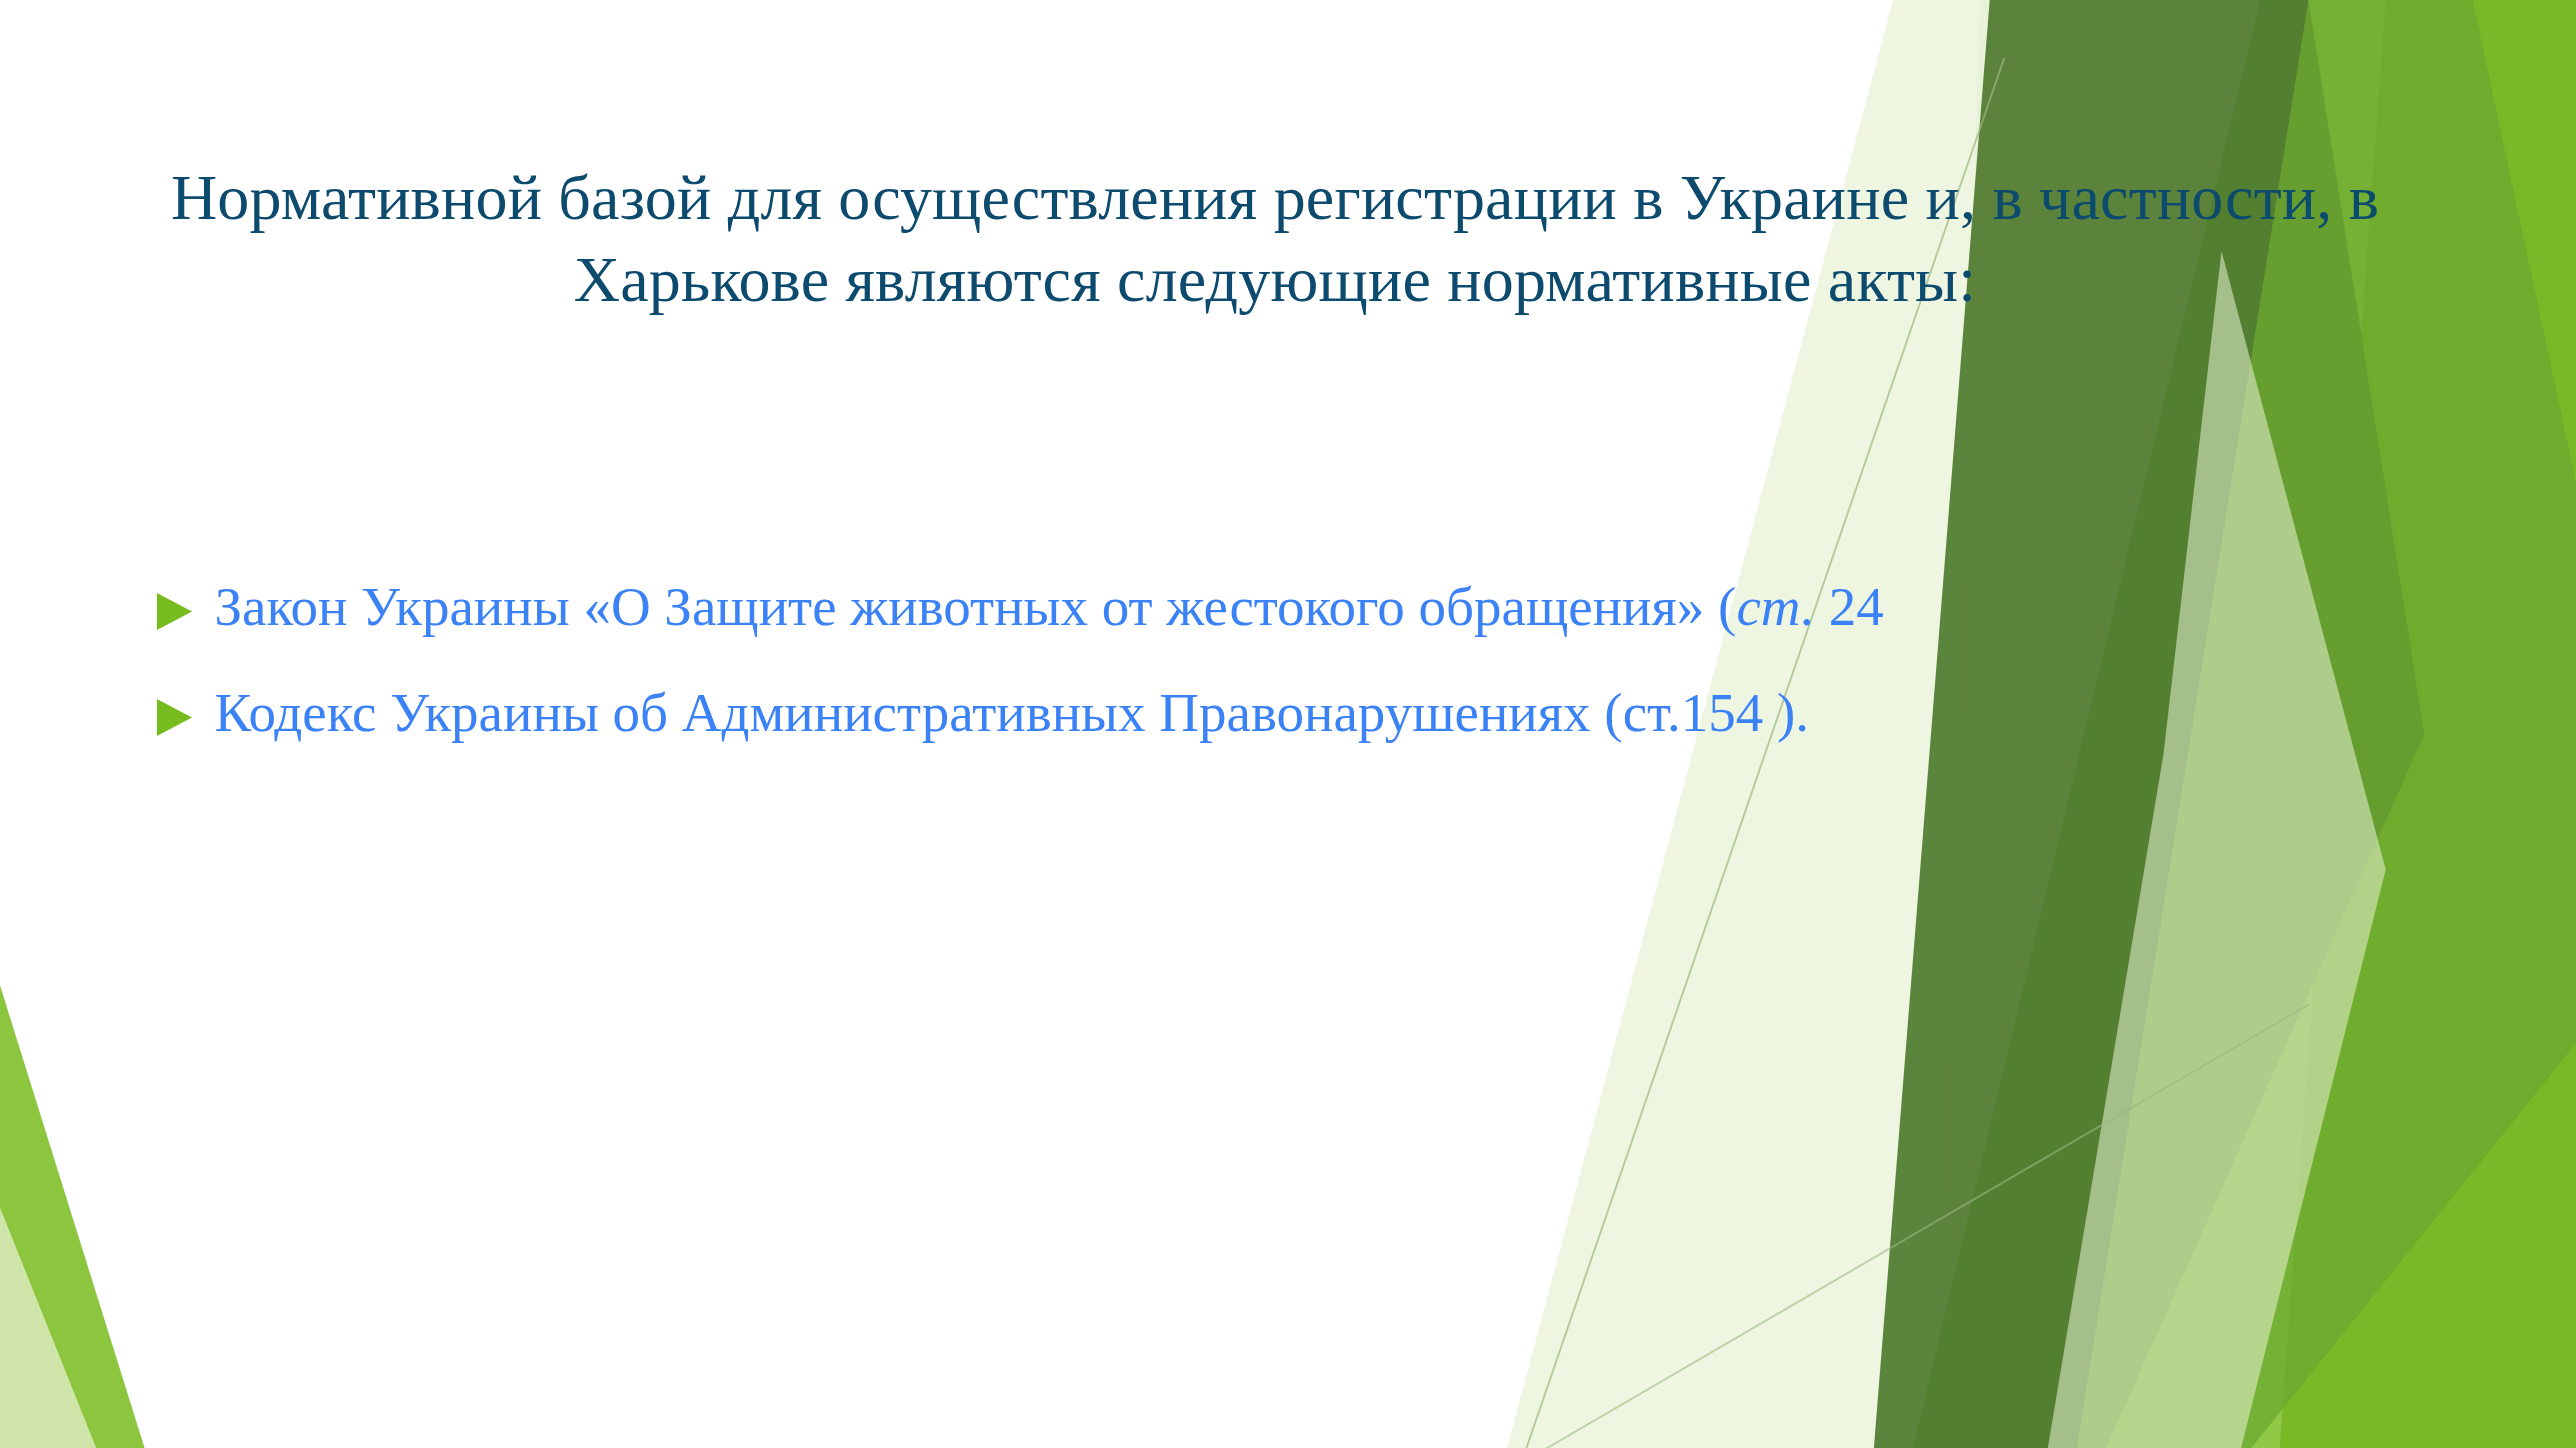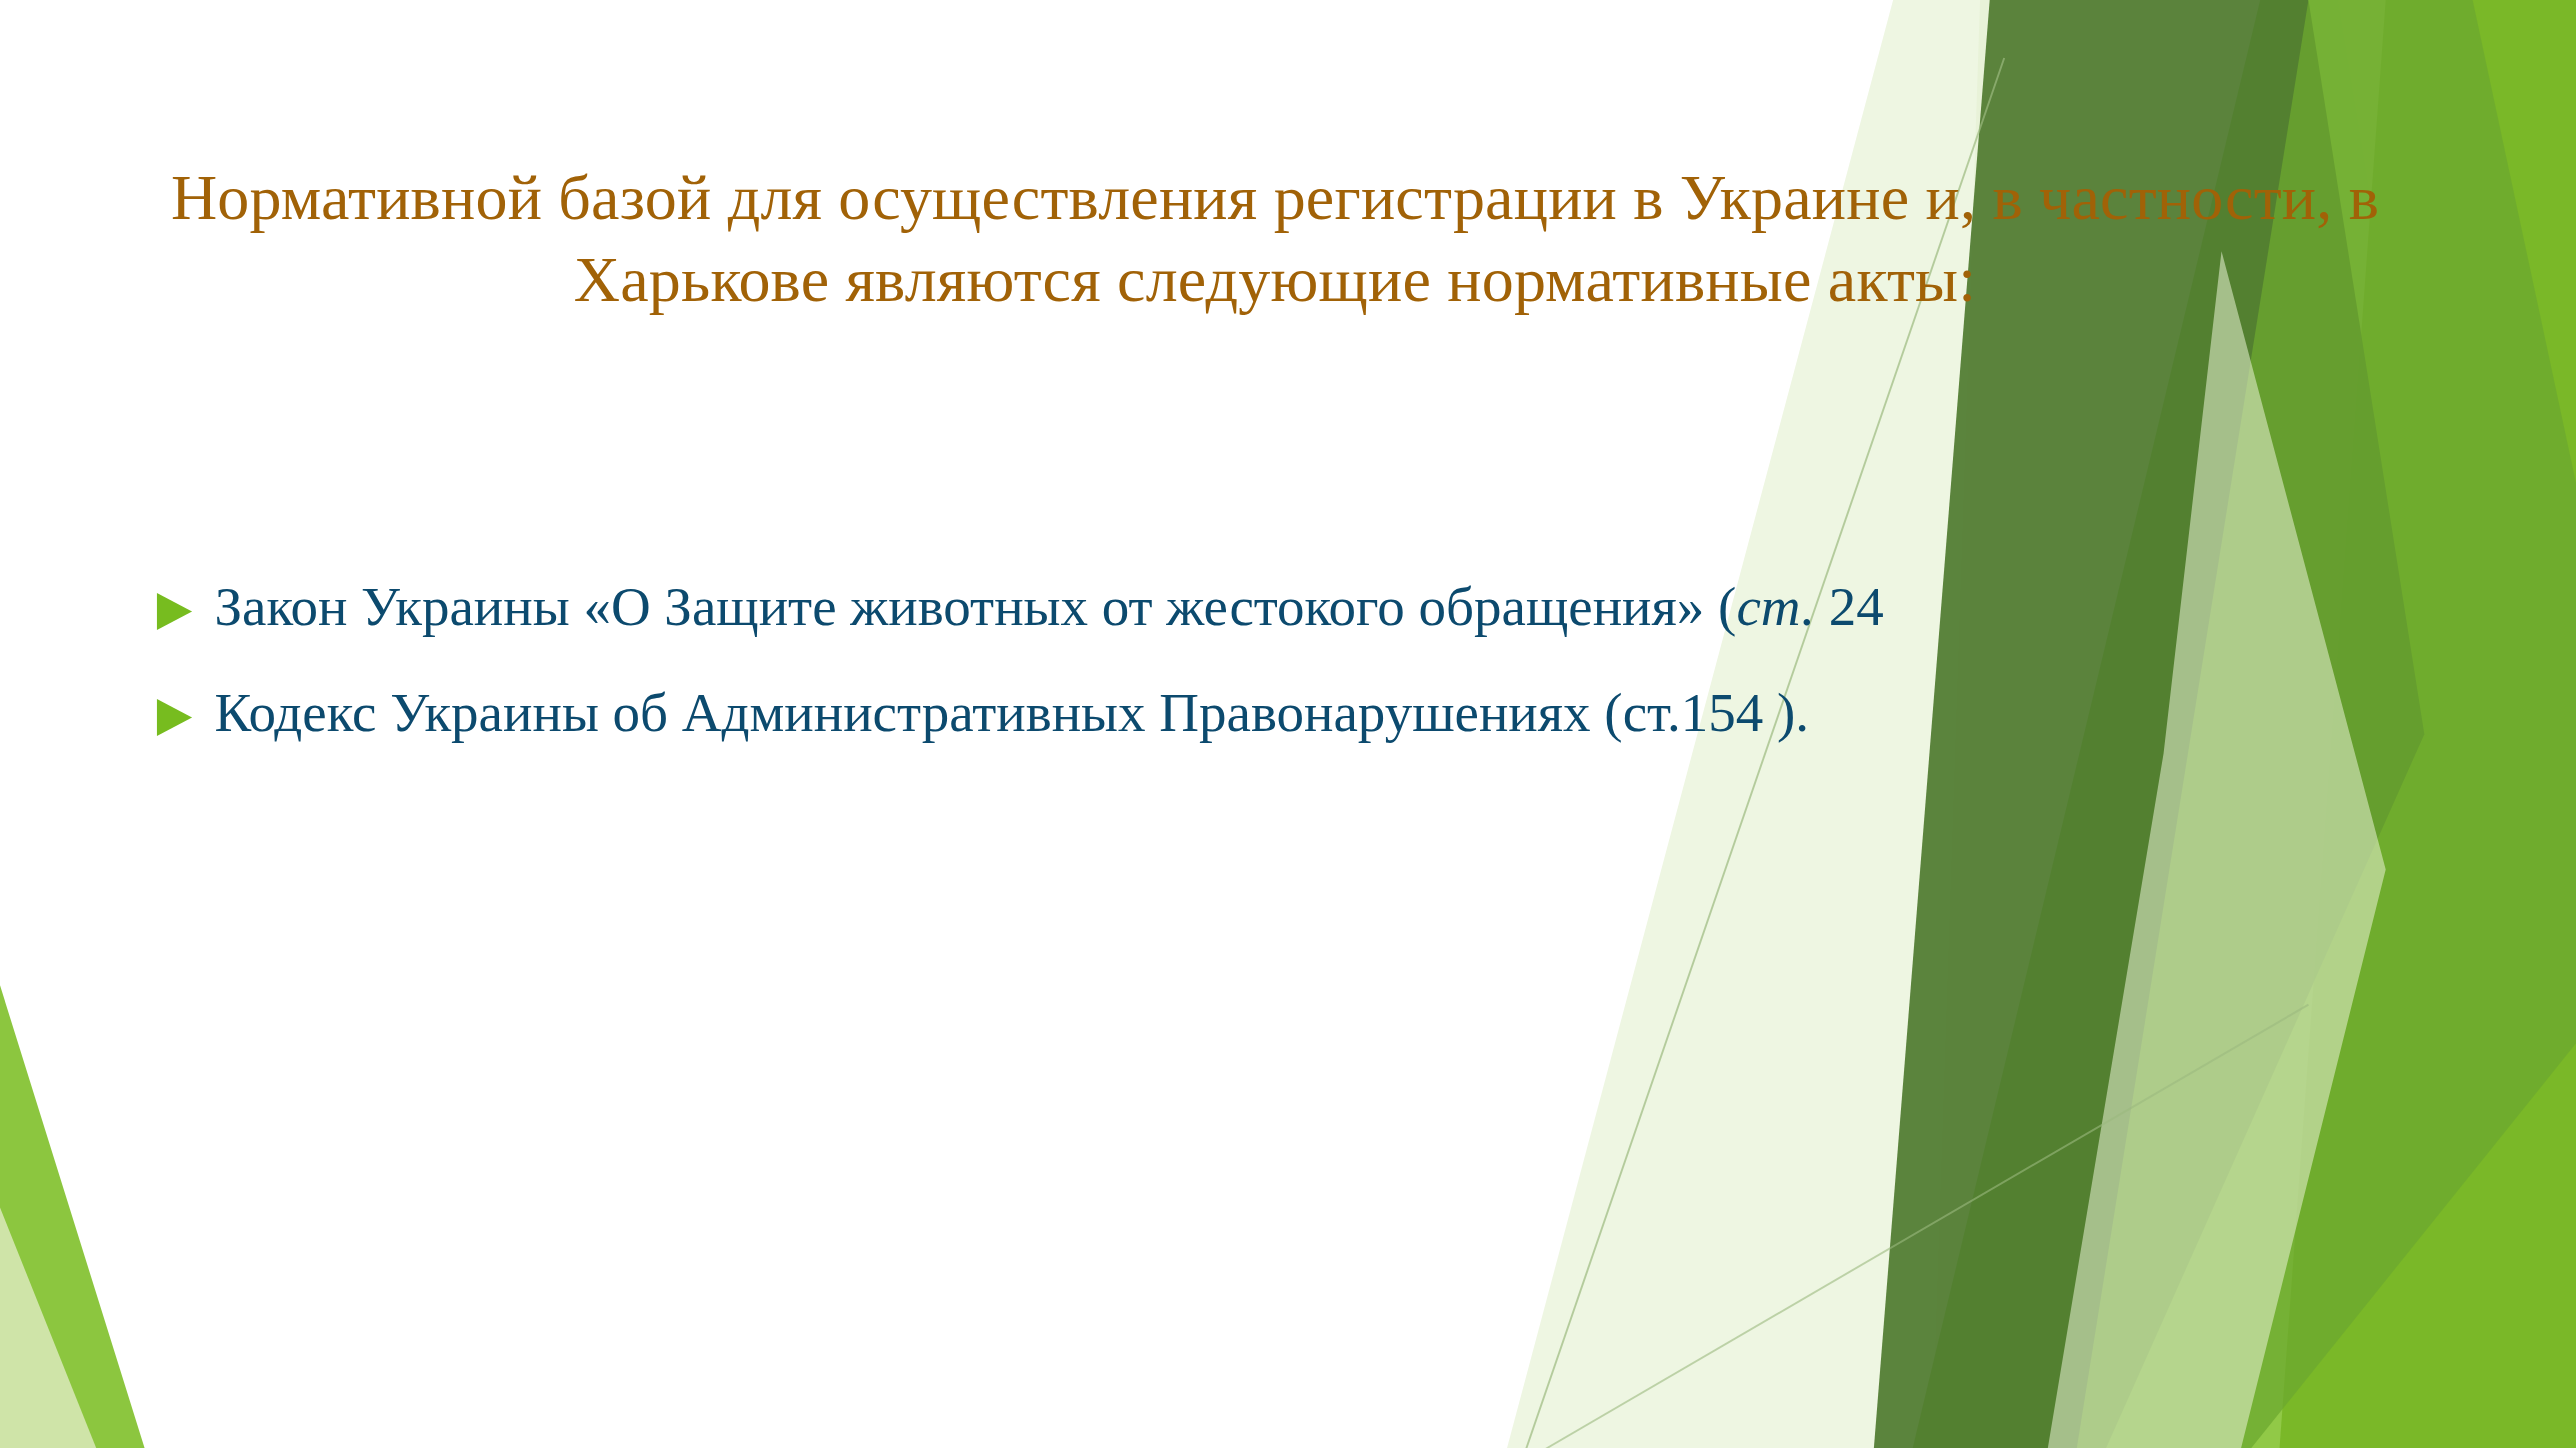--- a/index.html
+++ b/index.html
@@ -37,21 +37,21 @@
   }
 
   .slide-title {
     position: absolute;
     left: 145px;
     top: 114px;
     width: 2260px;
     text-align: center;
     font-size: 64px;
     line-height: 1.28;
-    color: #a16207;
+    color: #0c4a6e;
     font-weight: normal;
     letter-spacing: 0.2px;
   }
 
   .bullets {
     position: absolute;
     left: 155px;
     top: 570px;
     width: 2154px;
   }
@@ -67,21 +67,21 @@
     width: 44px;
     margin-top: 21px;
     margin-right: 15.5px;
   }
   .bullet-marker svg { display: block; }
 
   .bullet-text {
     flex: 1 1 auto;
     font-size: 55px;
     line-height: 1.33;
-    color: #0c4a6e;
+    color: #3b82f6;
   }
   .bullet-text em {
     font-style: italic;
   }
 </style>
 </head>
 <body>
 
 <div class="slide">
 

